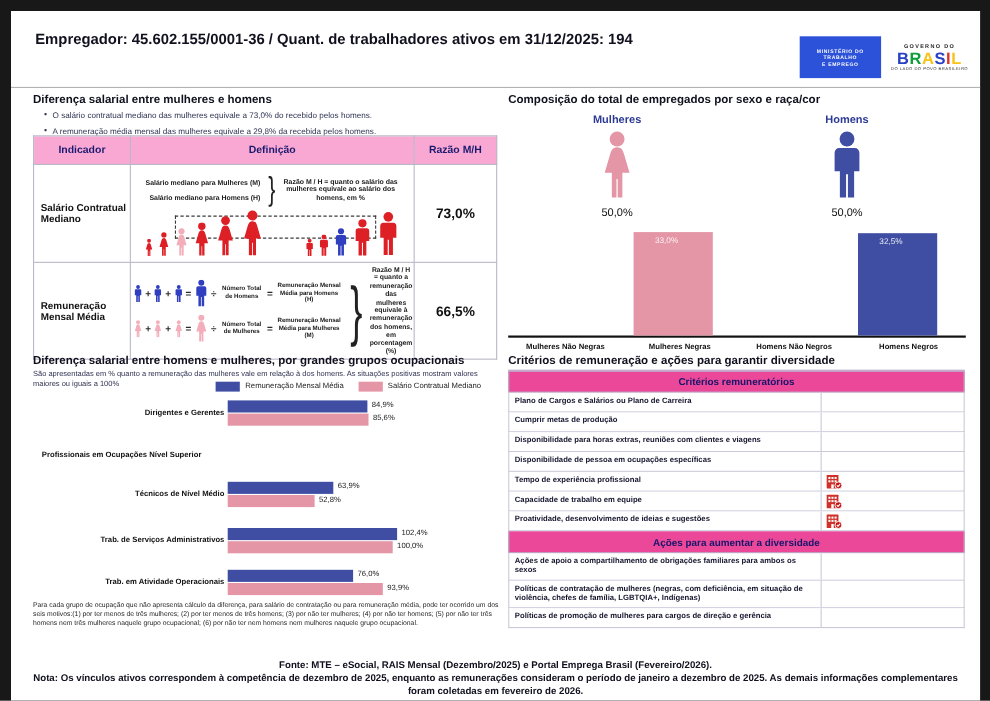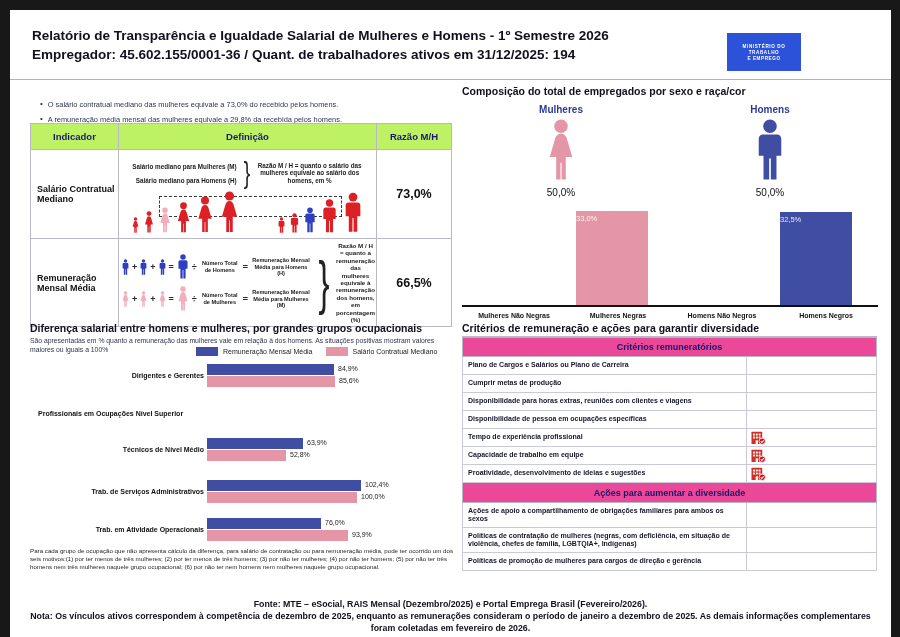--- a/index.html
+++ b/index.html
@@ -21,21 +21,21 @@
   .h-sec{position:absolute;font-size:10.5px;font-weight:bold;color:#10101e}
 
   
   .bullets{position:absolute;left:30px;top:90px;width:410px}
   .bullet{display:flex;gap:5px;font-size:7.4px;color:#2e3352;margin-bottom:6px;align-items:flex-start}
   .bullet .dot{font-size:8px;line-height:8px;color:#2e3352}
 
   
   .ind-table{position:absolute;left:20px;top:113px;width:421px;border-collapse:collapse;table-layout:fixed}
   .ind-table td,.ind-table th{border:1px solid #b8b8c8;vertical-align:middle}
-  .ind-table th{background:#bef264;height:26px;font-size:9.5px;color:#19196e}
+  .ind-table th{background:#f9a8d4;height:26px;font-size:9.5px;color:#19196e}
   .col-ind{width:88px}.col-def{width:258px}.col-ratio{width:75px}
   .ind-cell{font-size:9px;font-weight:bold;color:#111;padding-left:6px;text-align:left}
   .ratio-cell{font-size:12.5px;font-weight:bold;text-align:center}
   .r1-def{height:89px;position:relative}
   .r1top{display:flex;justify-content:center;align-items:center;gap:5px;margin-top:3px}
   .r1lines{display:flex;flex-direction:column;gap:7px;font-size:6.3px;font-weight:bold;text-align:right;color:#1a1a1a}
   .brace-sm{font-size:30px;font-weight:300;transform:scaleX(.65);color:#222;line-height:30px}
   .r1note{width:106px;font-size:6.3px;font-weight:bold;text-align:center;color:#1a1a1a;line-height:7.5px}
   .r1figs{position:relative;display:flex;align-items:flex-end;height:44px;margin-top:1px;padding:0 12px}
   .figgap{width:3px}.figspacer{flex:1}
@@ -51,21 +51,21 @@
   .brace-lg{font-size:60px;font-weight:200;color:#222;transform:scaleX(.55);line-height:60px}
   .r2note{width:84px;font-size:6.2px;font-weight:bold;text-align:center;color:#1a1a1a;line-height:7.4px}
 
   
   .picto{position:absolute;width:120px;text-align:center}
   .picto .plabel{font-size:10px;font-weight:bold;color:#2c3a94}
   .picto .ppct{font-size:10px;font-weight:normal;color:#111;margin-top:2px}
   .comp-plot{position:absolute;left:452px;top:196px;width:416px;height:101px;border-bottom:2px solid #111}
   .comp-group{position:absolute;bottom:0;width:72px;height:101px}
   .comp-bar{position:absolute;bottom:0;left:0;width:72px}
-  .comp-value{position:absolute;left:0;width:60px;font-size:7.5px;color:#222}
+  .comp-value{position:absolute;left:0;width:60px;text-align:center;font-size:7.5px;color:#222}
   .comp-cats{position:absolute;left:452px;top:302px;width:416px;display:flex}
   .comp-cat{width:104px;text-align:center;font-size:7px;font-weight:bold;color:#111}
 
   
   .occ-sub{position:absolute;left:20px;top:326px;width:424px;font-size:6.8px;color:#2e3352;line-height:9px}
   .legend{position:absolute;left:186px;top:337px;display:flex;align-items:center;gap:5px}
   .legend .sw{width:22px;height:9px;display:inline-block}
   .legend .lt{font-size:7px;color:#222;margin-right:8px}
   .occ-row{position:absolute;left:20px;width:424px;height:23px}
   .occ-label{position:absolute;left:0;top:0;width:174px;height:23px;display:flex;align-items:center;justify-content:flex-end;text-align:right;font-size:7px;font-weight:bold;color:#111;line-height:8px}
@@ -100,31 +100,36 @@
     <symbol id="sym-woman" viewBox="0 0 24 44">
       <circle cx="12" cy="5.2" r="4.8" fill="currentColor"></circle>
       <path fill="currentColor" d="M12 10.5 c2.6 0 3.7 1.8 4.4 4.2 L20 27 h-4.6 V43 h-3 V31 h-0.8 V43 h-3 V27 H4 l3.6-12.3 c0.7-2.4 1.8-4.2 4.4-4.2 z"></path>
     </symbol>
   </defs>
 </svg>
 
 <div class="page">
 
   <div class="title-block">
-    <div class="title-line">Relatório de Transparência e Igualdade Salarial de Mulheres e Homens - 1º Semestre 2026</div>
     <div class="title-line">Empregador: 45.602.155/0001-36 / Quant. de trabalhadores ativos em 31/12/2025: 194</div>
   </div>
 
   <div class="logo-ministry" style="background: rgb(44, 82, 217);">
     <span>MINISTÉRIO DO</span>
     <span>TRABALHO</span>
     <span>E EMPREGO</span>
   </div>
+  <div class="logo-gov">
+    <div class="gov-top">GOVERNO DO</div>
+    <div class="gov-word"><span style="color: rgb(40, 64, 196);">B</span><span style="color: rgb(15, 158, 60);">R</span><span style="color: rgb(246, 195, 23);">A</span><span style="color: rgb(40, 64, 196);">S</span><span style="color: rgb(226, 49, 39);">I</span><span style="color: rgb(246, 195, 23);">L</span></div>
+    <div class="gov-tag">DO LADO DO POVO BRASILEIRO</div>
+  </div>
   <div class="divider"></div>
 
+  <div class="h-sec" style="left:20px;top:75px">Diferença salarial entre mulheres e homens</div>
   <div class="bullets">
     <div class="bullet">
         <span class="dot">•</span>
         <span>O salário contratual mediano das mulheres equivale a 73,0% do recebido pelos homens.</span>
       </div>
     <div class="bullet">
         <span class="dot">•</span>
         <span>A remuneração média mensal das mulheres equivale a 29,8% da recebida pelos homens.</span>
       </div>
   </div>

